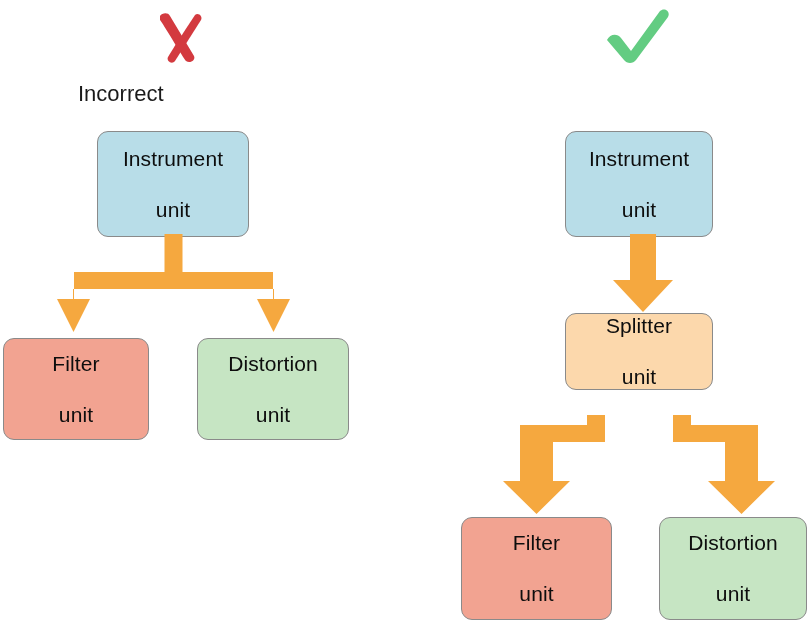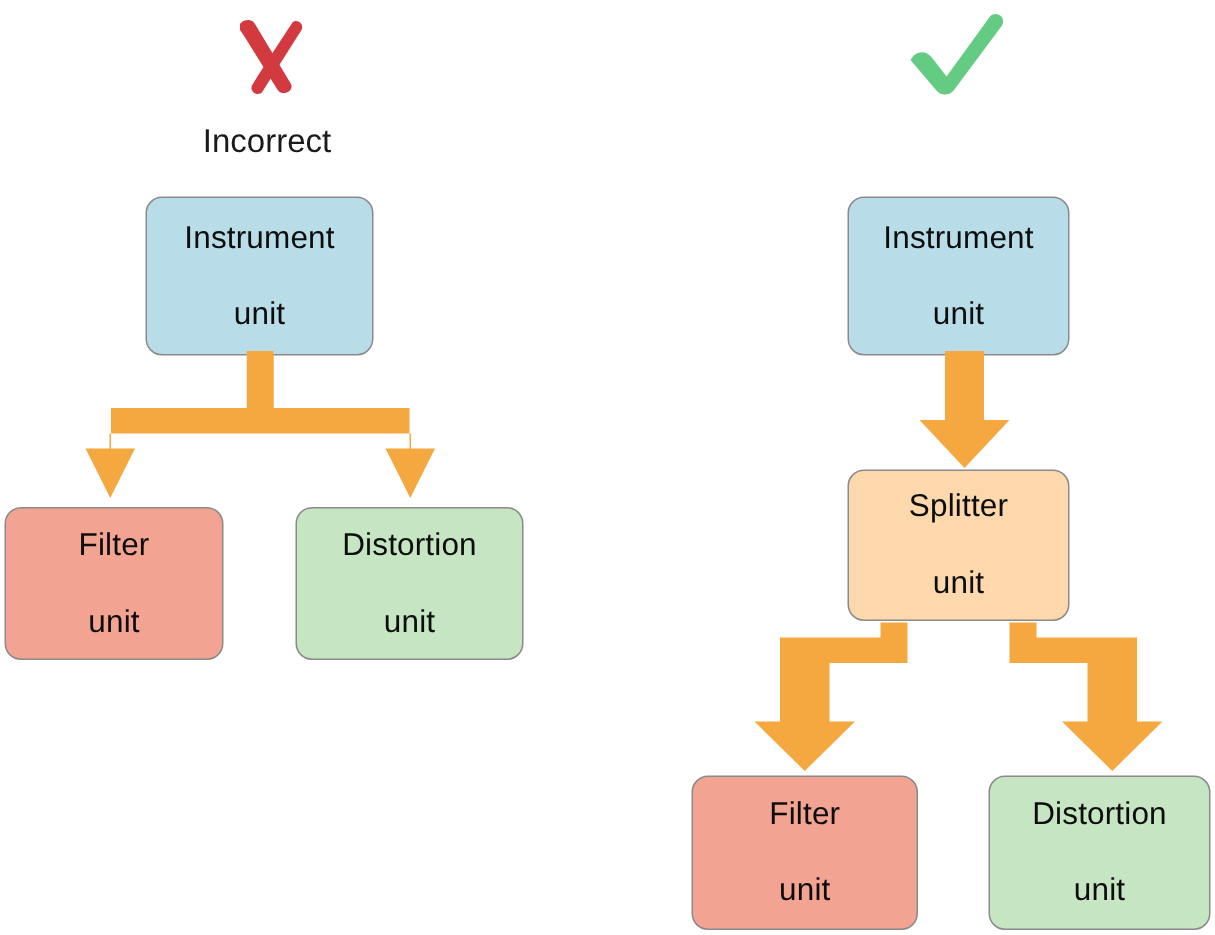--- a/index.html
+++ b/index.html
@@ -20,21 +20,20 @@
     overflow: hidden;
   }
   .mark-svg {
     position: absolute;
     display: block;
   }
   .panel-label {
     position: absolute;
     font-size: 22px;
     color: #1a1a1a;
-    text-align: center;
     white-space: nowrap;
     line-height: 1;
   }
   .node {
     position: absolute;
     box-sizing: border-box;
     border: 1.6px solid #8a8a8a;
     border-radius: 11px;
     display: flex;
     align-items: center;
@@ -84,21 +83,21 @@
 
   <svg class="mark-svg" style="left:604px; top:8px;" width="68" height="58" viewBox="0 0 68 58">
     <path d="M3,32 C6,26 13,25 17,30 L27,43 L56,3 C60,-1 67,3 64,9 L32,52 C29,56 23,56 20,52 Z" fill="#63cc82"></path>
   </svg>
 
 
   <div class="node" style="left: 565px; top: 131px; width: 148px; height: 106px; background: rgb(184, 221, 232); border-color: rgb(138, 138, 138); color: rgb(13, 13, 13);">
     <span><span>Instrument</span><br><span>unit</span></span>
   </div>
 
-  <div class="node" style="left: 565px; top: 313px; width: 148px; height: 101px; background: rgb(252, 216, 172); border-color: rgb(138, 138, 138); color: rgb(13, 13, 13);">
+  <div class="node" style="left: 565px; top: 313px; width: 148px; height: 77px; background: rgb(252, 216, 172); border-color: rgb(138, 138, 138); color: rgb(13, 13, 13);">
     <span><span>Splitter</span><br><span>unit</span></span>
   </div>
 
   <div class="node" style="left: 461px; top: 517px; width: 151px; height: 103px; background: rgb(242, 163, 145); border-color: rgb(138, 138, 138); color: rgb(13, 13, 13);">
     <span><span>Filter</span><br><span>unit</span></span>
   </div>
 
   <div class="node" style="left: 659px; top: 517px; width: 148px; height: 103px; background: rgb(198, 229, 195); border-color: rgb(138, 138, 138); color: rgb(13, 13, 13);">
     <span><span>Distortion</span><br><span>unit</span></span>
   </div>

